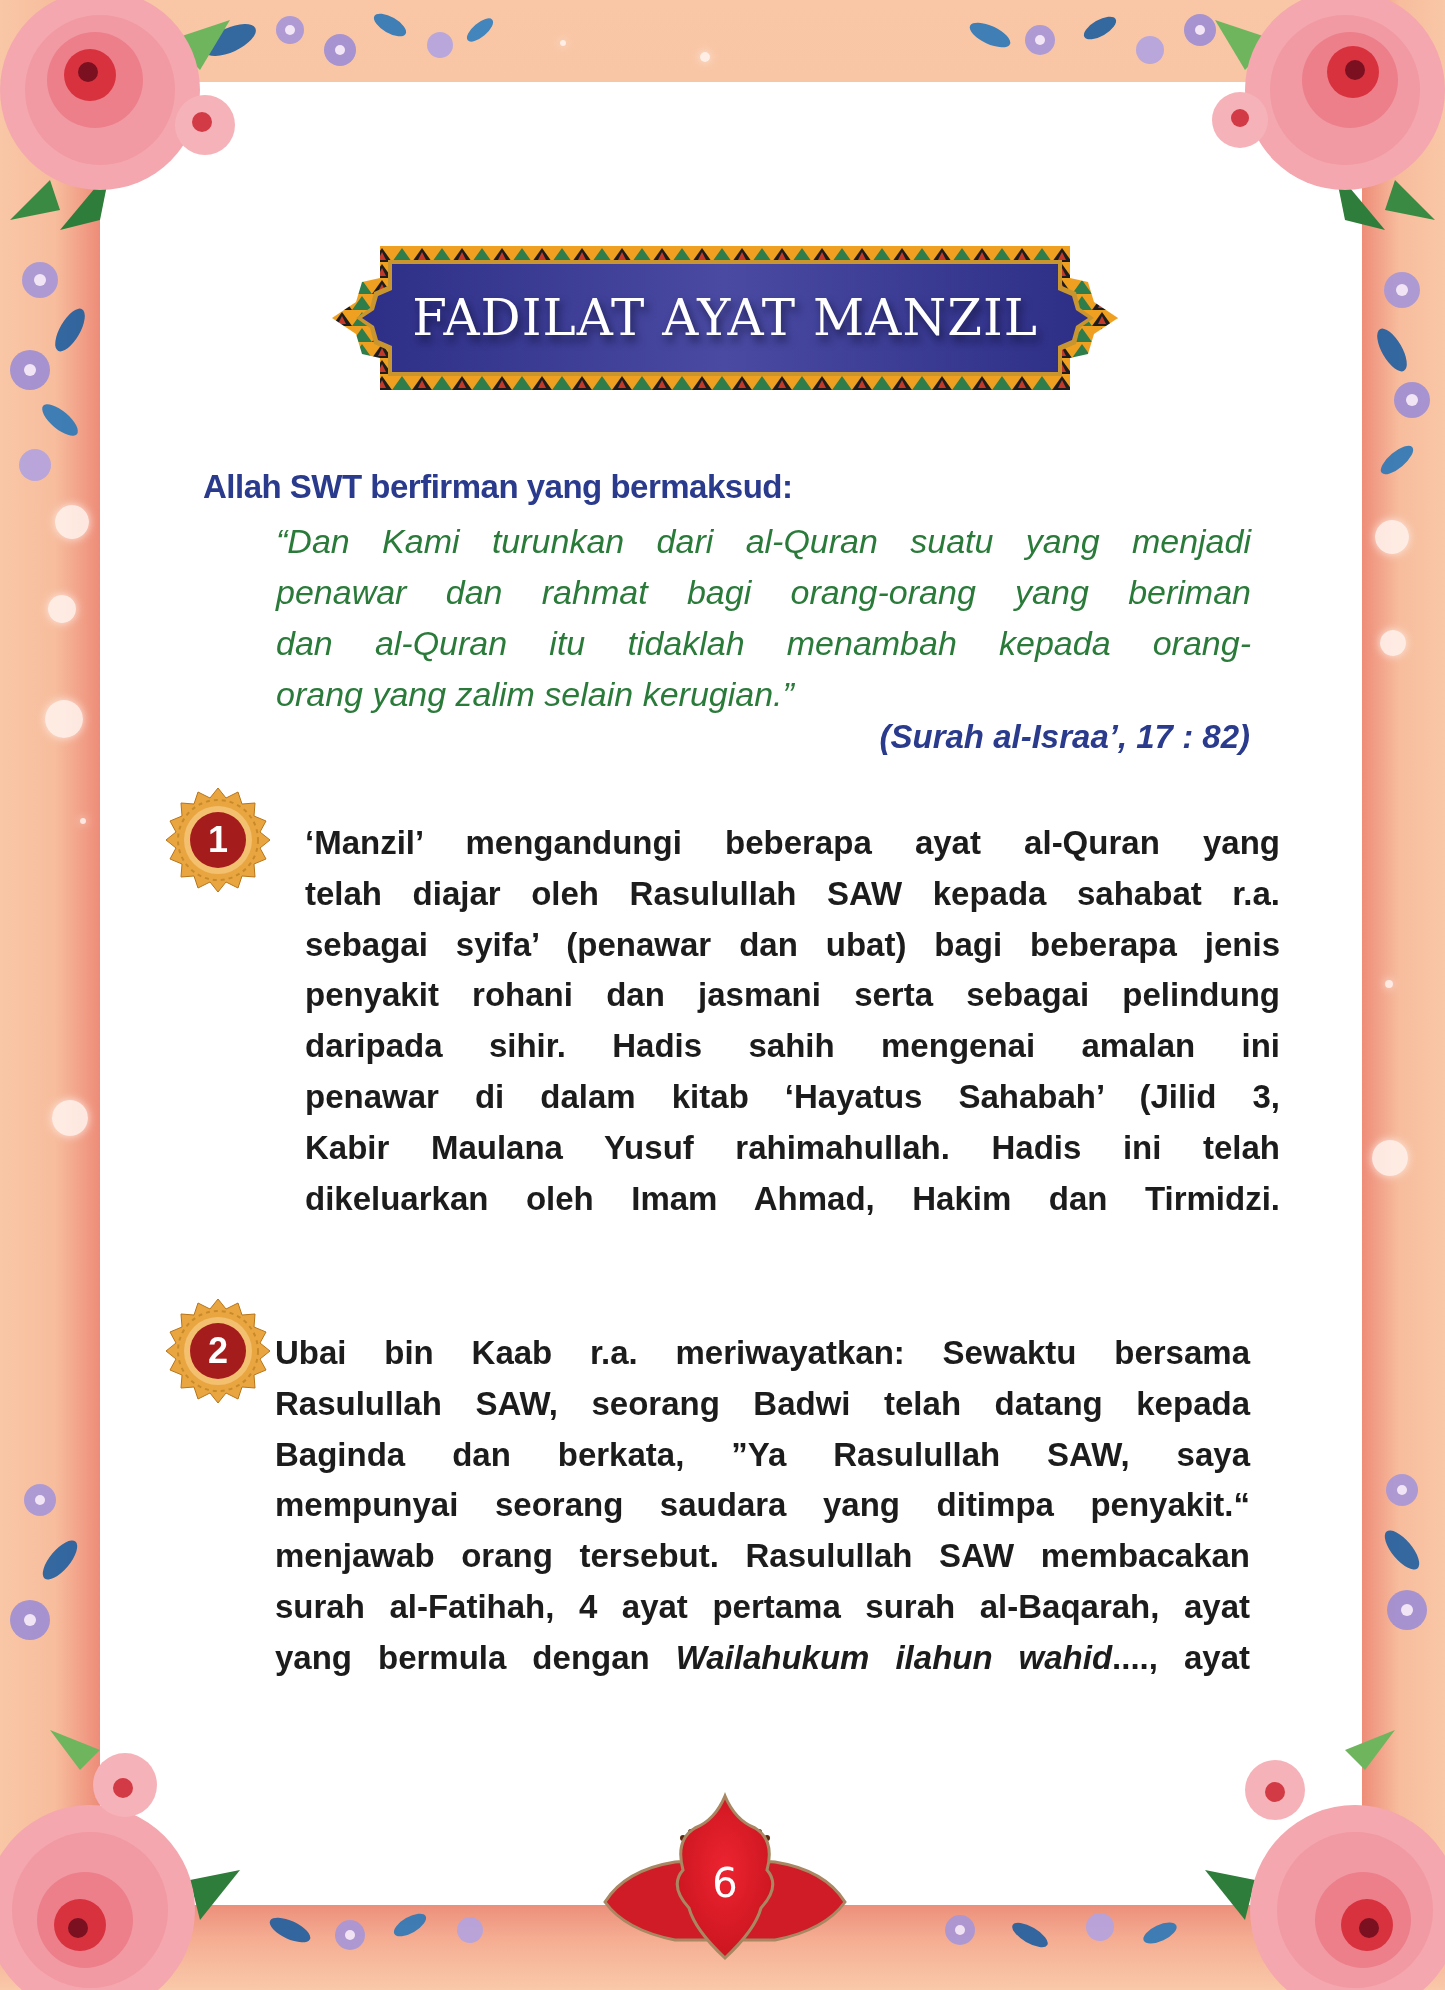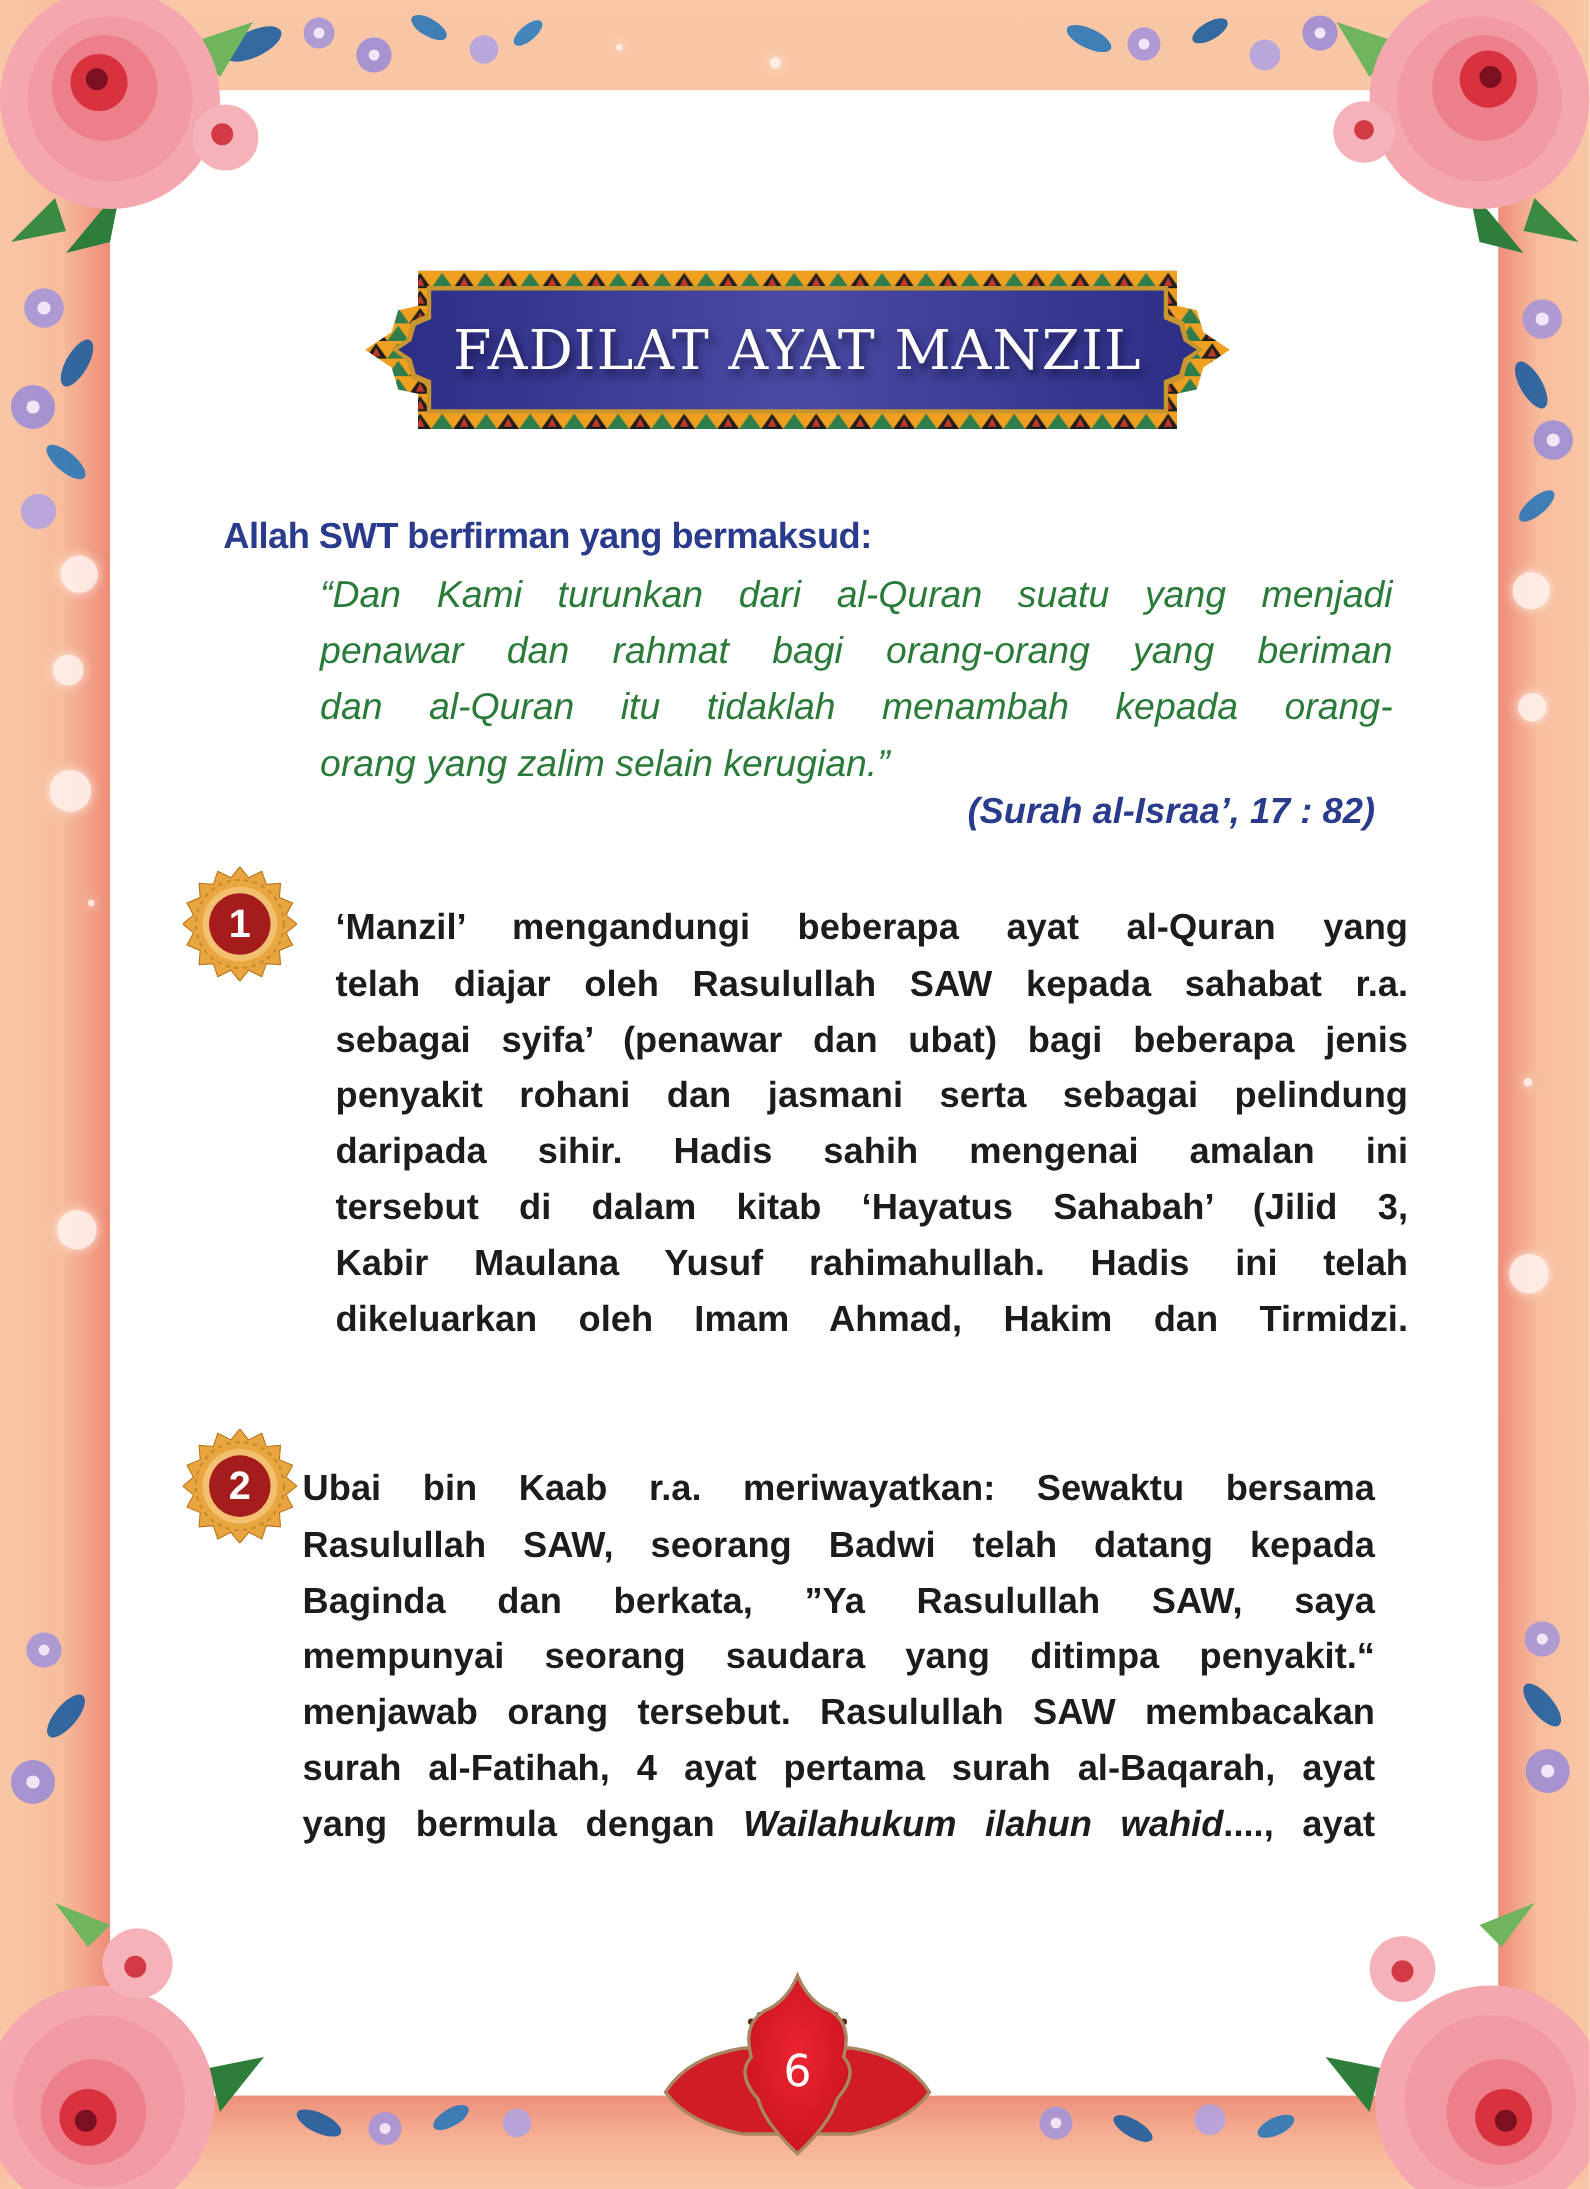--- a/index.html
+++ b/index.html
@@ -47,21 +47,21 @@
     font-size: 50px; color: #ffffff; letter-spacing: 1px;
     text-shadow: 3px 6px 8px rgba(10,10,40,0.65);
   }
 
   .heading {
     position: absolute; left: 203px; top: 468px;
     font-family: "Liberation Sans", sans-serif; font-weight: bold;
     font-size: 33px; color: #2a3a8c; letter-spacing: -0.5px;
   }
   .quote {
-    position: absolute; left: 291px; top: 516px; width: 975px;
+    position: absolute; left: 276px; top: 516px; width: 975px;
     font-family: "Liberation Sans", sans-serif; font-style: italic;
     font-size: 34px; line-height: 51px; color: #2a7a3a; text-align: justify;
   }
   .quote .qline { display: block; text-align: justify; text-align-last: justify; white-space: nowrap; }
   .quote .qline.last { text-align-last: left; }
   .citation {
     position: absolute; right: 195px; top: 718px;
     font-family: "Liberation Sans", sans-serif; font-weight: bold; font-style: italic;
     font-size: 33px; color: #2a3a8c; margin-left: 23px;
   }
@@ -280,21 +280,21 @@
     <circle cx="52" cy="52" r="28" fill="#a51c1c"></circle>
   </svg>
   <div class="num">1</div>
 </div>
 <div class="para" style="top:818px;margin-left:30px;">
   <span class="pline">‘Manzil’ mengandungi beberapa ayat al-Quran yang</span>
   <span class="pline">telah diajar oleh Rasulullah SAW kepada sahabat r.a.</span>
   <span class="pline">sebagai syifa’ (penawar dan ubat) bagi beberapa jenis</span>
   <span class="pline">penyakit rohani dan jasmani serta sebagai pelindung</span>
   <span class="pline">daripada sihir. Hadis sahih mengenai amalan ini</span>
-  <span class="pline">tersebut di dalam kitab ‘Hayatus Sahabah’ (Jilid 3,</span>
+  <span class="pline">penawar di dalam kitab ‘Hayatus Sahabah’ (Jilid 3,</span>
   <span class="pline">Kabir Maulana Yusuf rahimahullah. Hadis ini telah</span>
   <span class="pline">dikeluarkan oleh Imam Ahmad, Hakim dan Tirmidzi.</span>
 </div>
 
 <div class="item-badge" style="left:166px;top:1299px;">
   <svg width="104" height="104" viewBox="0 0 104 104">
     <g fill="#e9a640" stroke="#b87418" stroke-width="1">
       <polygon points="52,0 60,10 72,4 76,16 89,15 88,28 100,33 94,44 104,52 94,60 100,71 88,76 89,89 76,88 72,100 60,94 52,104 44,94 32,100 28,88 15,89 16,76 4,71 10,60 0,52 10,44 4,33 16,28 15,15 28,16 32,4 44,10"></polygon>
     </g>
     <circle cx="52" cy="52" r="40" fill="none" stroke="#c98a2a" stroke-width="2" stroke-dasharray="4 4"></circle>

